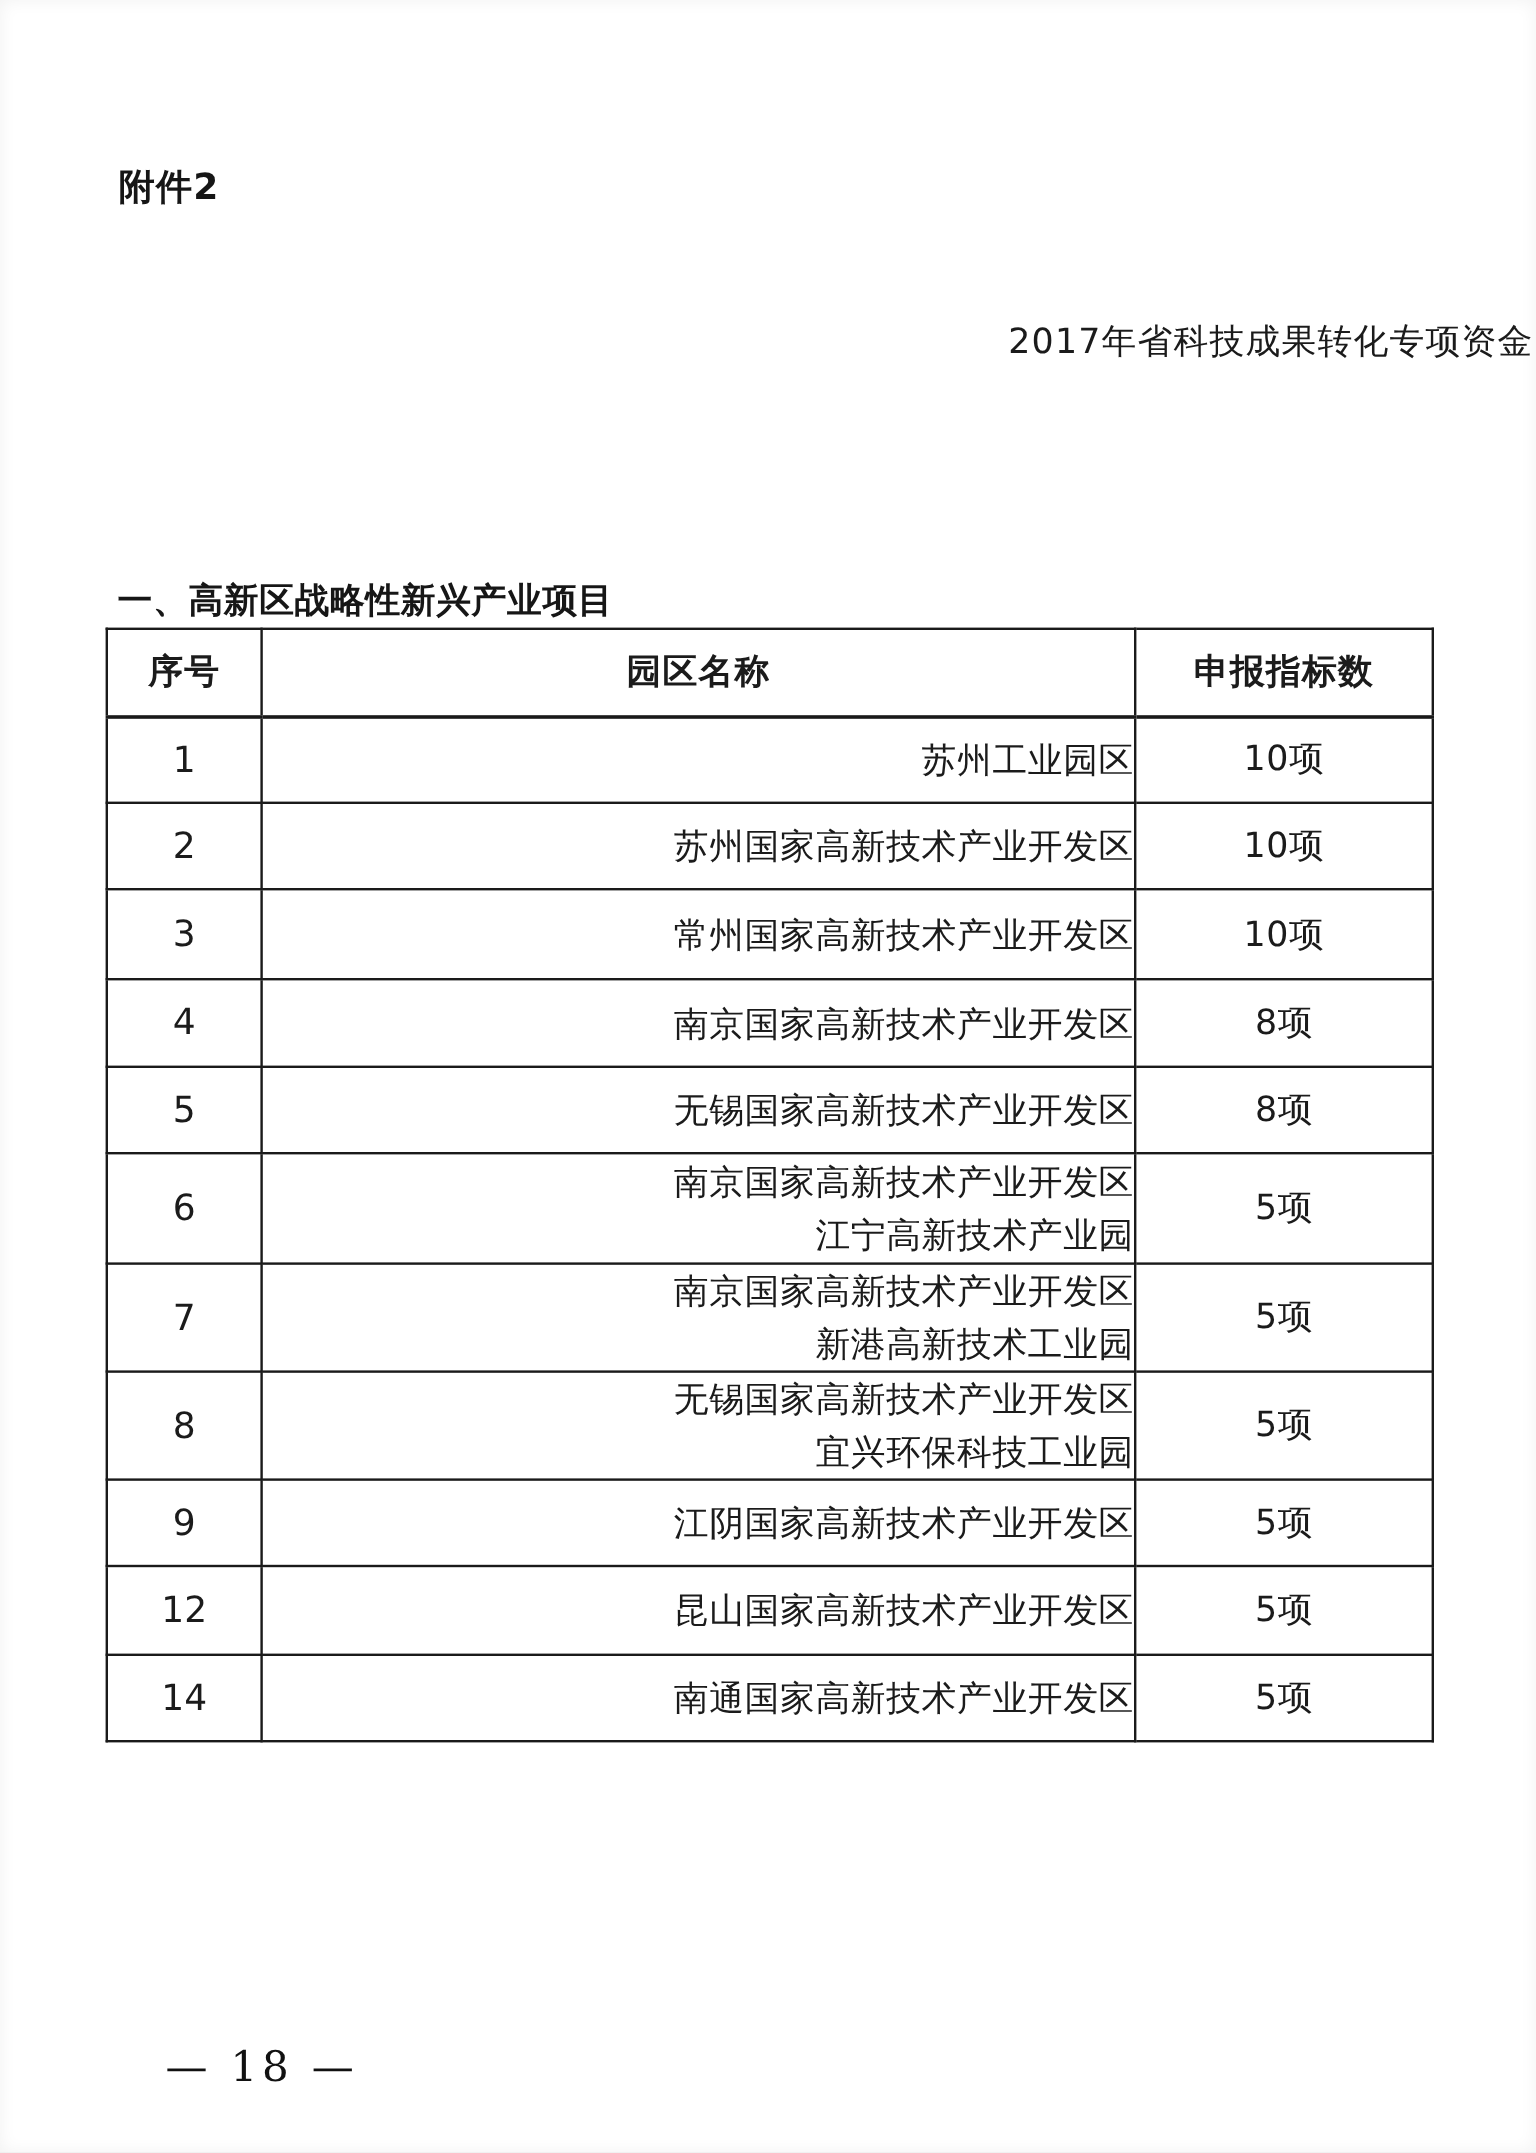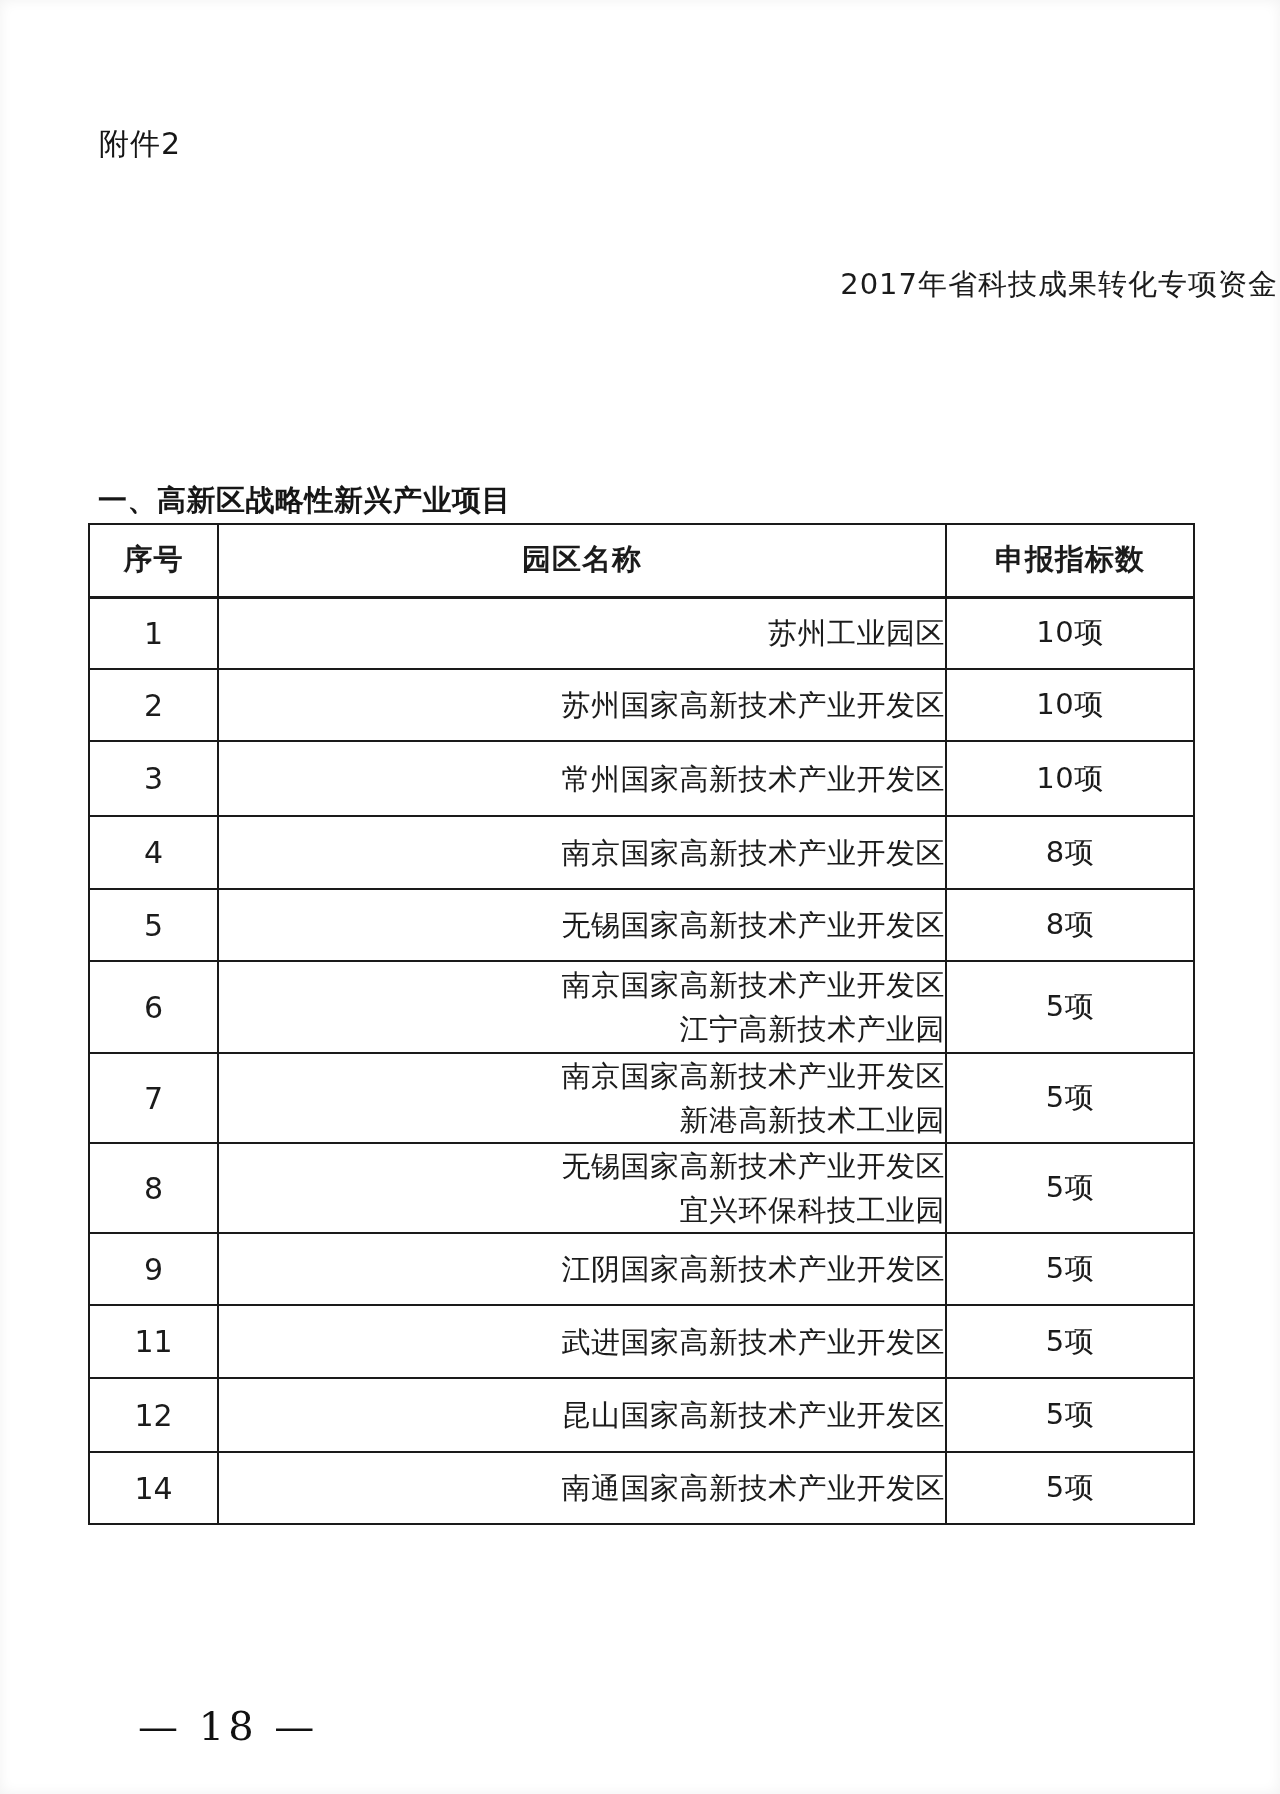--- a/index.html
+++ b/index.html
@@ -13,23 +13,23 @@
     margin: 0 auto;
     background: #ffffff;
     color: #161616;
     overflow: hidden;
     box-shadow: inset 0 0 14px rgba(0,0,0,0.06);
   }
 
   .attachment-label {
     position: absolute;
     left: 99px;
-    top: 124px;
+    top: 136px;
     font-size: 30px;
-    font-weight: normal;
+    font-weight: bold;
     letter-spacing: 1px;
   }
 
   .doc-title, .doc-subtitle {
     position: absolute;
     left: 0;
     width: 1278px;
     text-align: right;
     font-size: 29px;
     font-weight: normal;
@@ -89,21 +89,21 @@
   .quota-table td.cell-quota {
     text-align: center;
     letter-spacing: 0.5px;
   }
 
   .page-number {
     position: absolute;
     left: 138px;
     top: 1703px;
     font-family: "DejaVu Serif", "Liberation Serif", serif;
-    font-size: 40px;
+    font-size: 35px;
     letter-spacing: 4px;
     color: #111111;
   }
 </style>
 </head>
 <body>
 
 <div class="page">
 
   <div class="attachment-label">附件2</div>
@@ -186,27 +186,20 @@
           </td>
     <td class="cell-quota">5项</td>
   </tr>
         <tr style="height: 72px;">
     <td class="cell-no">9</td>
     <td class="cell-name">
             <div class="name-line">江阴国家高新技术产业开发区</div>
           </td>
     <td class="cell-quota">5项</td>
   </tr>
-        <tr style="height: 73px;">
-    <td class="cell-no">11</td>
-    <td class="cell-name">
-            <div class="name-line">武进国家高新技术产业开发区</div>
-          </td>
-    <td class="cell-quota">5项</td>
-  </tr>
         <tr style="height: 74px;">
     <td class="cell-no">12</td>
     <td class="cell-name">
             <div class="name-line">昆山国家高新技术产业开发区</div>
           </td>
     <td class="cell-quota">5项</td>
   </tr>
         <tr style="height: 72px;">
     <td class="cell-no">14</td>
     <td class="cell-name">

